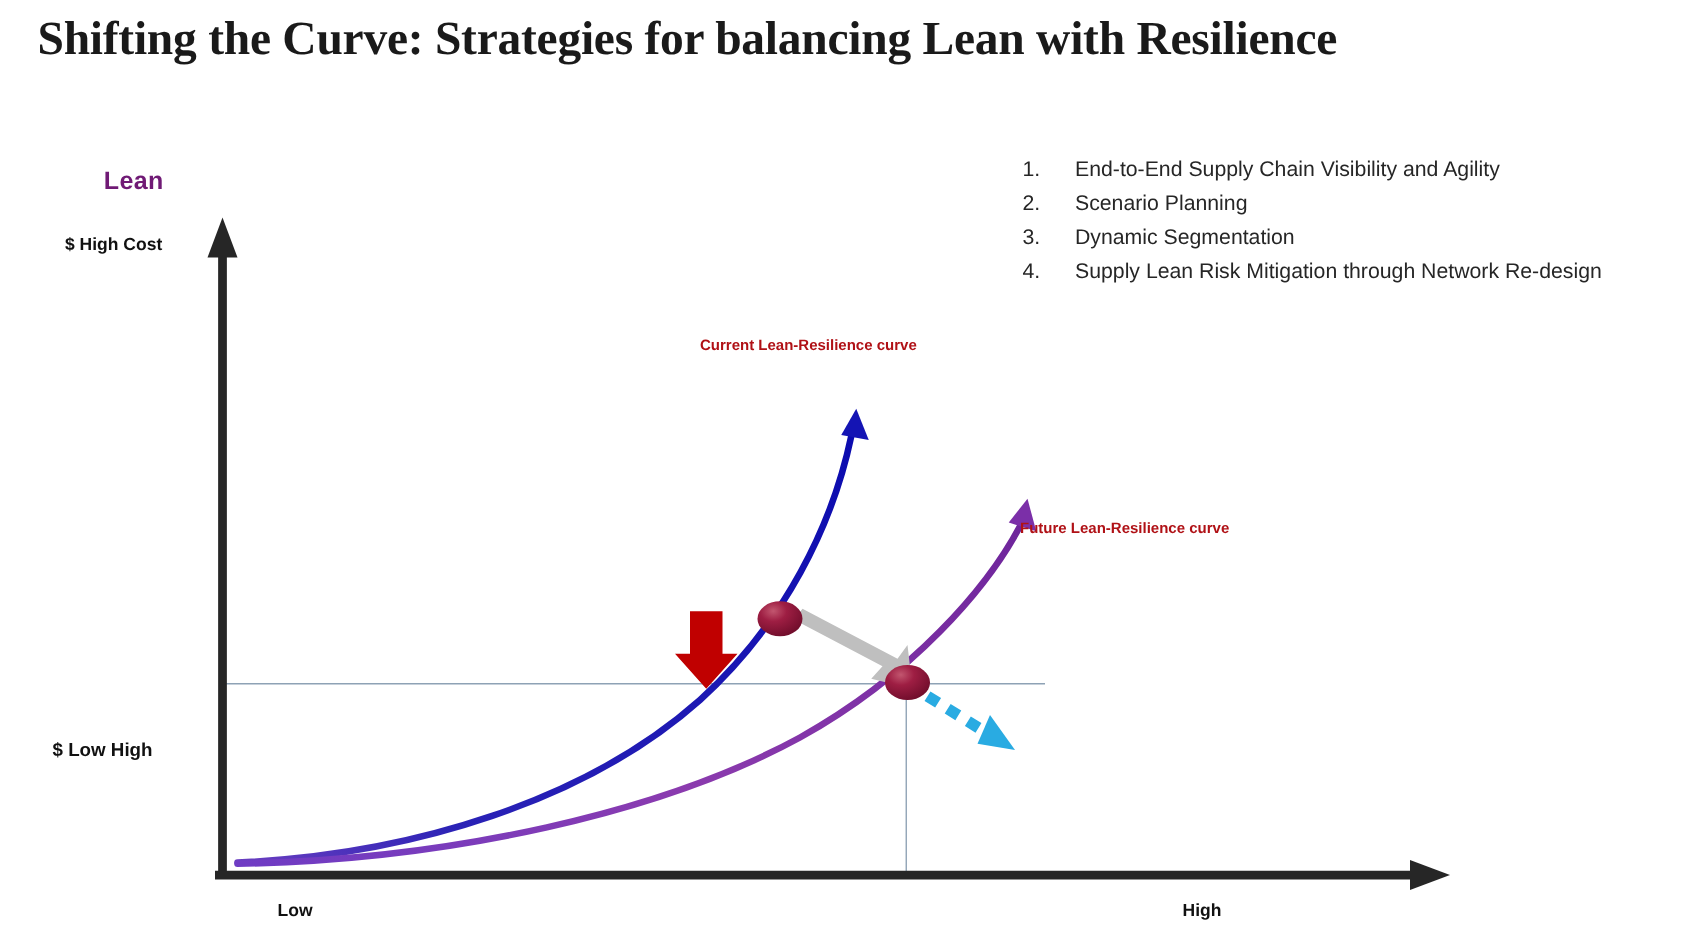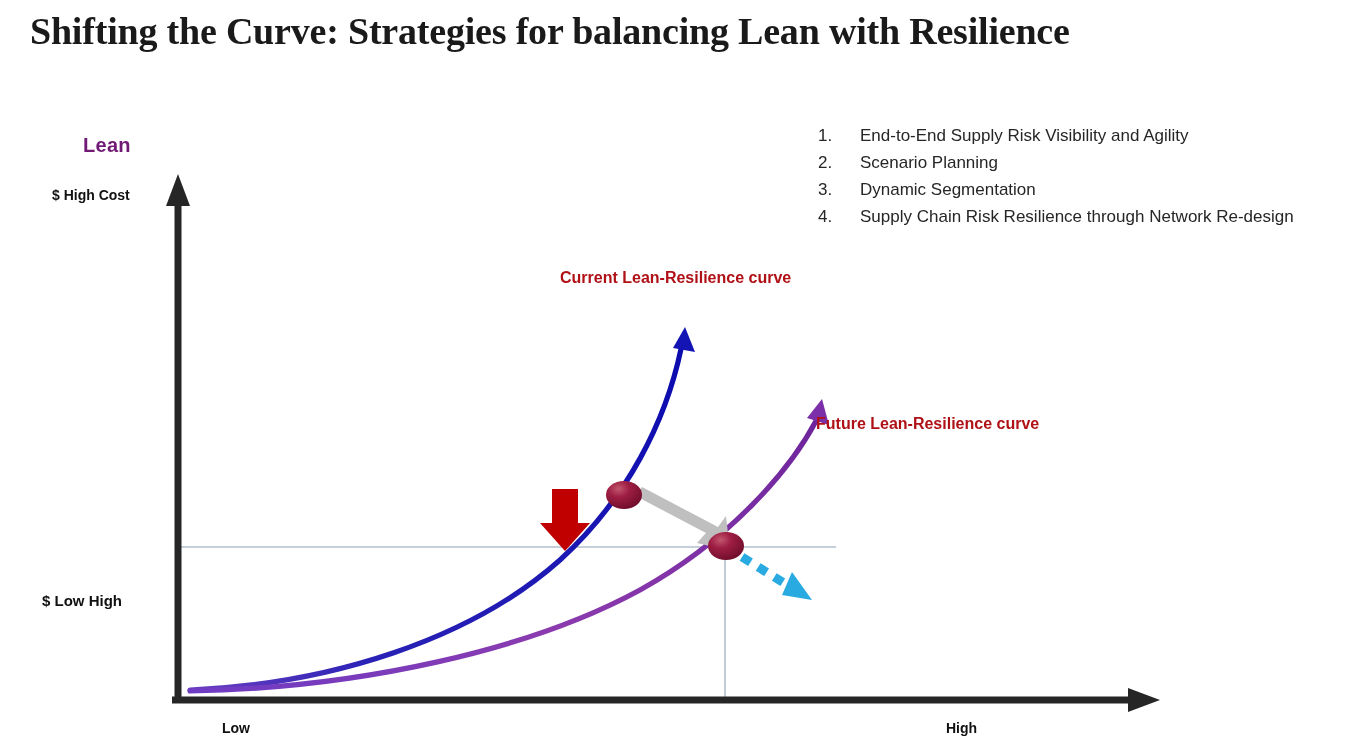--- a/index.html
+++ b/index.html
@@ -45,21 +45,21 @@
   }
   .resilience-label{
     position:absolute;left:1070px;top:718px;
     font-size:30px;font-weight:bold;color:#111;
     letter-spacing:0.3px;
   }
 
   
   .curve-label{
     position:absolute;
-    font-size:16px;font-weight:bold;color:#B01116;
+    font-size:12px;font-weight:bold;color:#B01116;
     white-space:nowrap;
   }
   .curve-label.current{left:560px;top:269px;}
   .curve-label.future{left:816px;top:415px;}
 
   
   .list{
     position:absolute;left:818px;top:126px;width:540px;
   }
   .list-row{
@@ -148,29 +148,29 @@
   <div class="low-cost">$ Low High</div>
   <div class="low-tick">Low</div>
   <div class="high-tick">High</div>
 
   <div class="curve-label current">Current Lean-Resilience curve</div>
   <div class="curve-label future">Future Lean-Resilience curve</div>
 
   <div class="list">
     <div class="list-row">
       <span class="list-num">1.</span>
-      <span class="list-text">End-to-End Supply Risk Visibility and Agility</span>
+      <span class="list-text">End-to-End Supply Chain Visibility and Agility</span>
     </div>
     <div class="list-row">
       <span class="list-num">2.</span>
       <span class="list-text">Scenario Planning</span>
     </div>
     <div class="list-row">
       <span class="list-num">3.</span>
       <span class="list-text">Dynamic Segmentation</span>
     </div>
     <div class="list-row">
       <span class="list-num">4.</span>
-      <span class="list-text">Supply Chain Risk Resilience through Network Re-design</span>
+      <span class="list-text">Supply Lean Risk Mitigation through Network Re-design</span>
     </div>
   </div>
 
 </div>
 
 </body></html>

